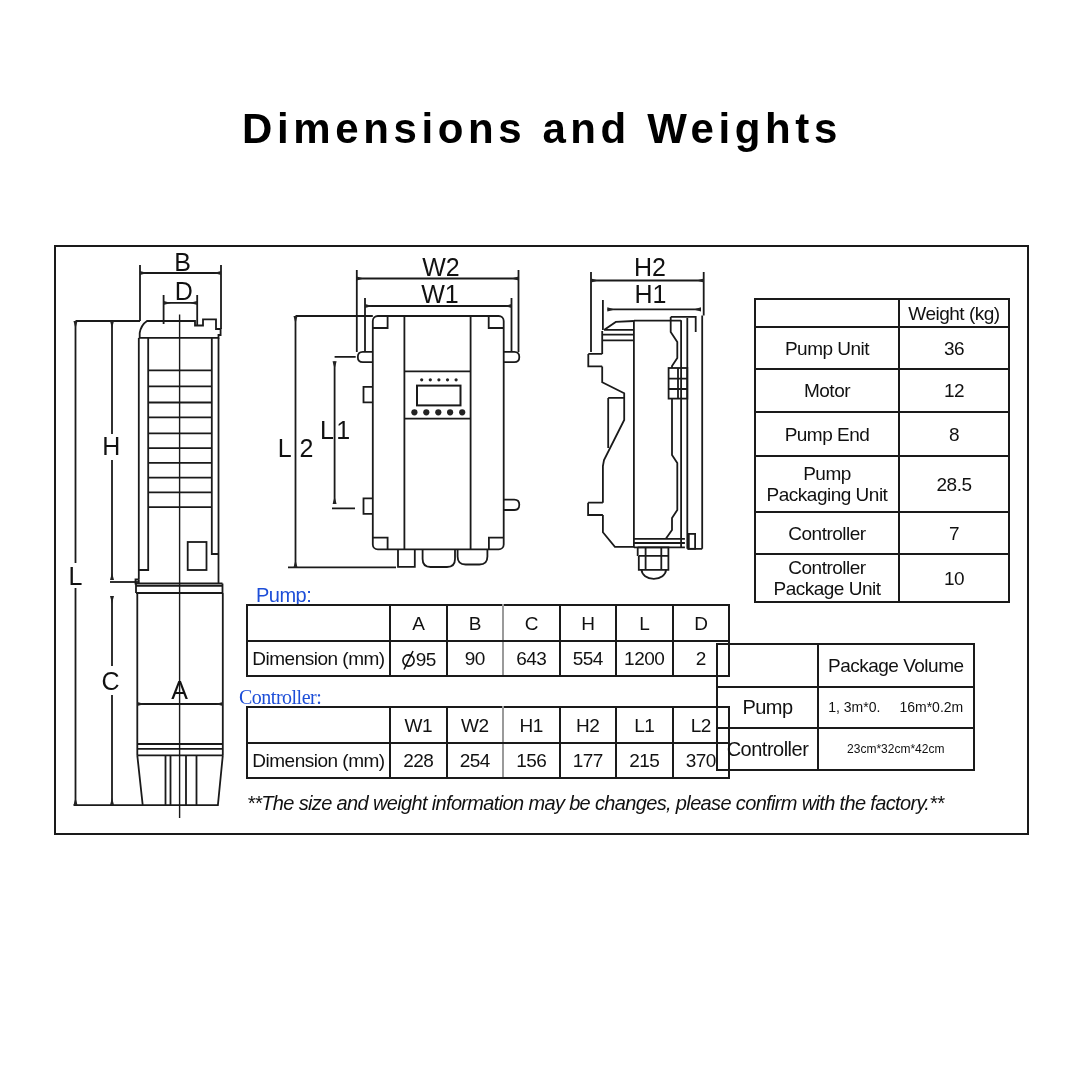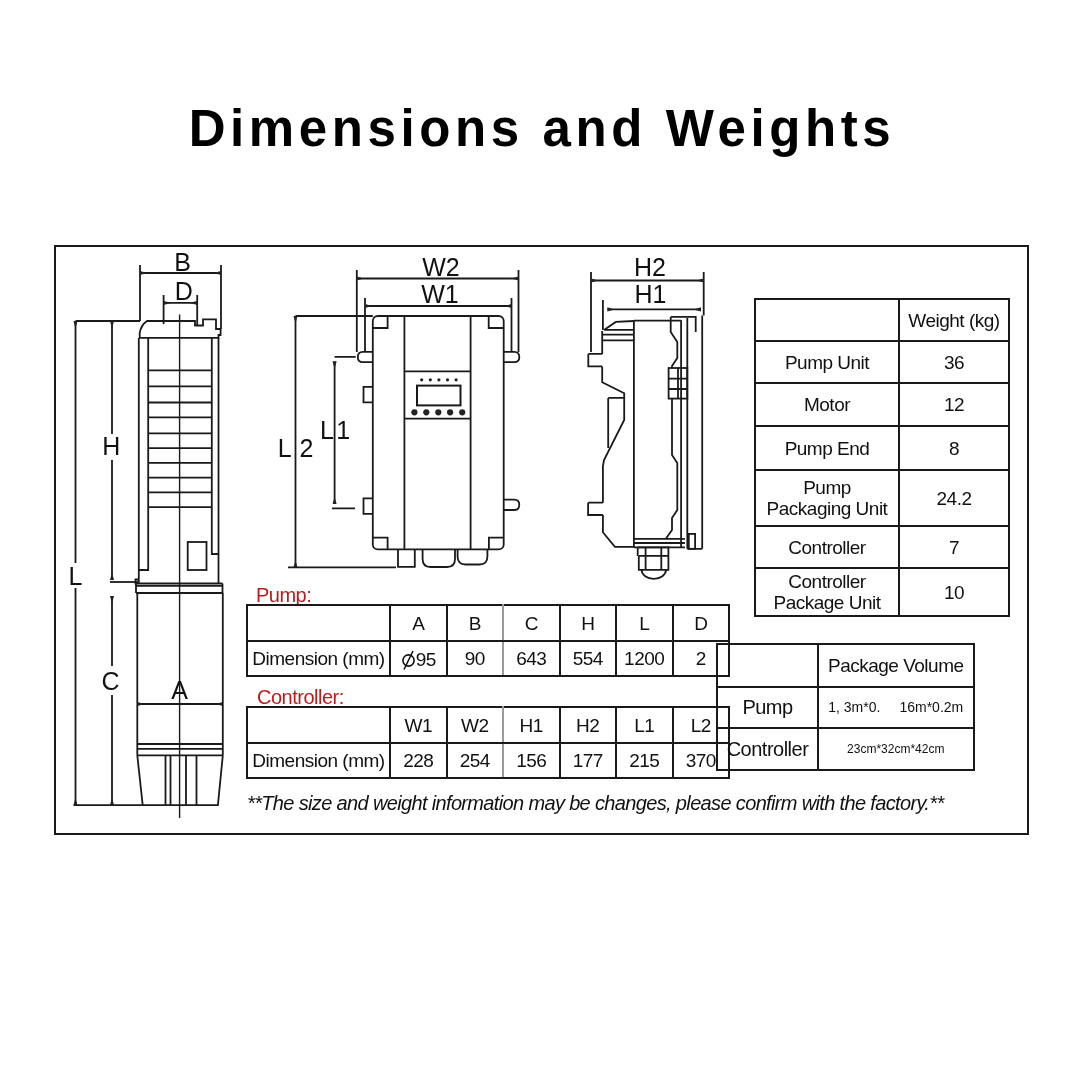--- a/index.html
+++ b/index.html
@@ -1,55 +1,55 @@
 <!DOCTYPE html>
 <html><head>
 <meta charset="utf-8">
 <style>
   html,body{margin:0;padding:0;background:#fff;}
   body{width:1080px;height:1080px;position:relative;font-family:"Liberation Sans",sans-serif;color:#000;overflow:hidden;}
   .abs{position:absolute;}
-  #title{left:0;top:106px;width:1080px;text-align:center;font-size:51px;font-weight:bold;letter-spacing:4.6px;text-indent:4px;color:#000;line-height:45px;}
+  #title{left:0;top:106px;width:1080px;text-align:center;font-size:42px;font-weight:bold;letter-spacing:4.6px;text-indent:4px;color:#000;line-height:45px;}
   #frame{left:54px;top:245px;width:971px;height:586px;border:2px solid #1a1a1a;}
   #draw{position:absolute;left:0;top:0;}
   table{border-collapse:collapse;position:absolute;table-layout:fixed;}
   td{border:2px solid #1a1a1a;text-align:center;padding:0;font-size:19px;letter-spacing:-0.5px;color:#111;white-space:nowrap;line-height:21px;}
   
   #wt{left:754px;top:298px;}
   #wt td{vertical-align:middle;}
   
-  .lab{font-size:20px;letter-spacing:-0.5px;color:#b91c1c;}
+  .lab{font-size:20px;letter-spacing:-0.5px;color:#1d4ed8;}
   #foot{left:247px;top:792px;font-size:20px;letter-spacing:-0.65px;color:#111;white-space:nowrap;font-style:italic;}
 </style>
 </head>
 <body>
 <div id="title" class="abs">Dimensions and Weights</div>
 <div id="frame" class="abs"></div>
 
 <table id="wt">
   <tbody>
-      <tr style="height:42px">
+      <tr style="height:28px">
         <td style="width:142px;border-right:1.5px solid #333"></td>
         <td style="width:108px">Weight (kg)</td>
       </tr>
   <tr style="height:42px">
         <td style="border-right:1.5px solid #333">Pump Unit</td>
         <td>36</td>
       </tr>
   <tr style="height:43px">
         <td style="border-right:1.5px solid #333">Motor</td>
         <td>12</td>
       </tr>
   <tr style="height:44px">
         <td style="border-right:1.5px solid #333">Pump End</td>
         <td>8</td>
       </tr>
   <tr style="height:56px">
         <td style="border-right:1.5px solid #333">Pump<br>Packaging Unit</td>
-        <td>24.2</td>
+        <td>28.5</td>
       </tr>
   <tr style="height:42px">
         <td style="border-right:1.5px solid #333">Controller</td>
         <td>7</td>
       </tr>
   <tr style="height:48px">
         <td style="border-right:1.5px solid #333">Controller<br>Package Unit</td>
         <td>10</td>
       </tr>
 </tbody>
@@ -75,21 +75,21 @@
           </svg>95</td>
         <td style="border-right:2px solid #9a9a9a">90</td>
         <td style="border-left:2px solid #9a9a9a">643</td>
         <td>554</td>
         <td>1200</td>
         <td>2</td>
   </tr>
 </tbody>
   </table>
 
-<div class="abs lab" style="left:257px;top:686px;">Controller:</div>
+<div class="abs lab" style="left:239px;top:686px;font-family:Liberation Serif, serif;">Controller:</div>
 <table class="dimtab" id="ctrltab" style="left:246px;top:706px;">
   <tbody>
       <tr style="height:36px">
     <td style="width:141px"></td>
         <td style="width:54.5px">W1</td>
         <td style="width:54.5px;border-right:2px solid #9a9a9a">W2</td>
         <td style="width:54.5px;border-left:2px solid #9a9a9a">H1</td>
         <td style="width:54.5px">H2</td>
         <td style="width:54.5px">L1</td>
         <td style="width:54.5px">L2</td>

